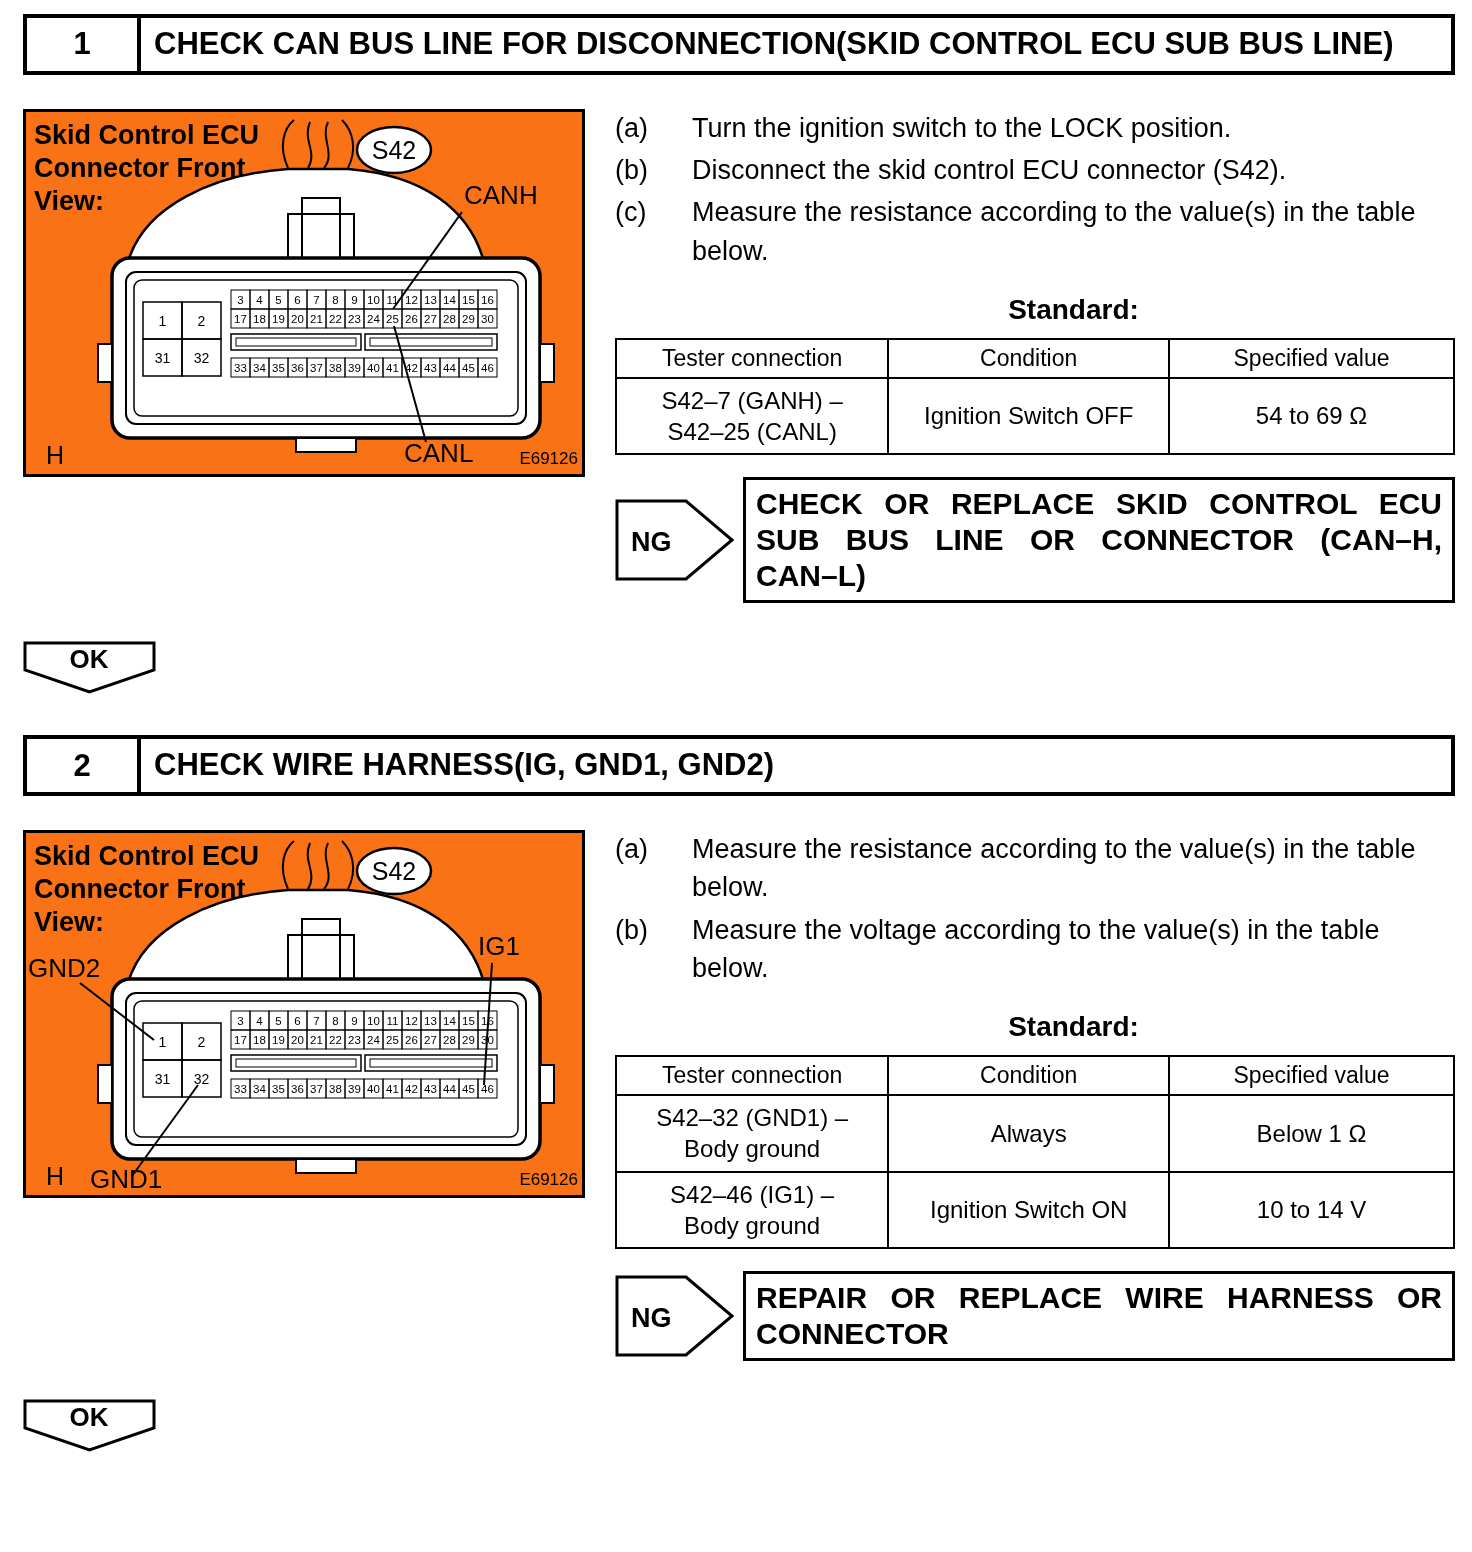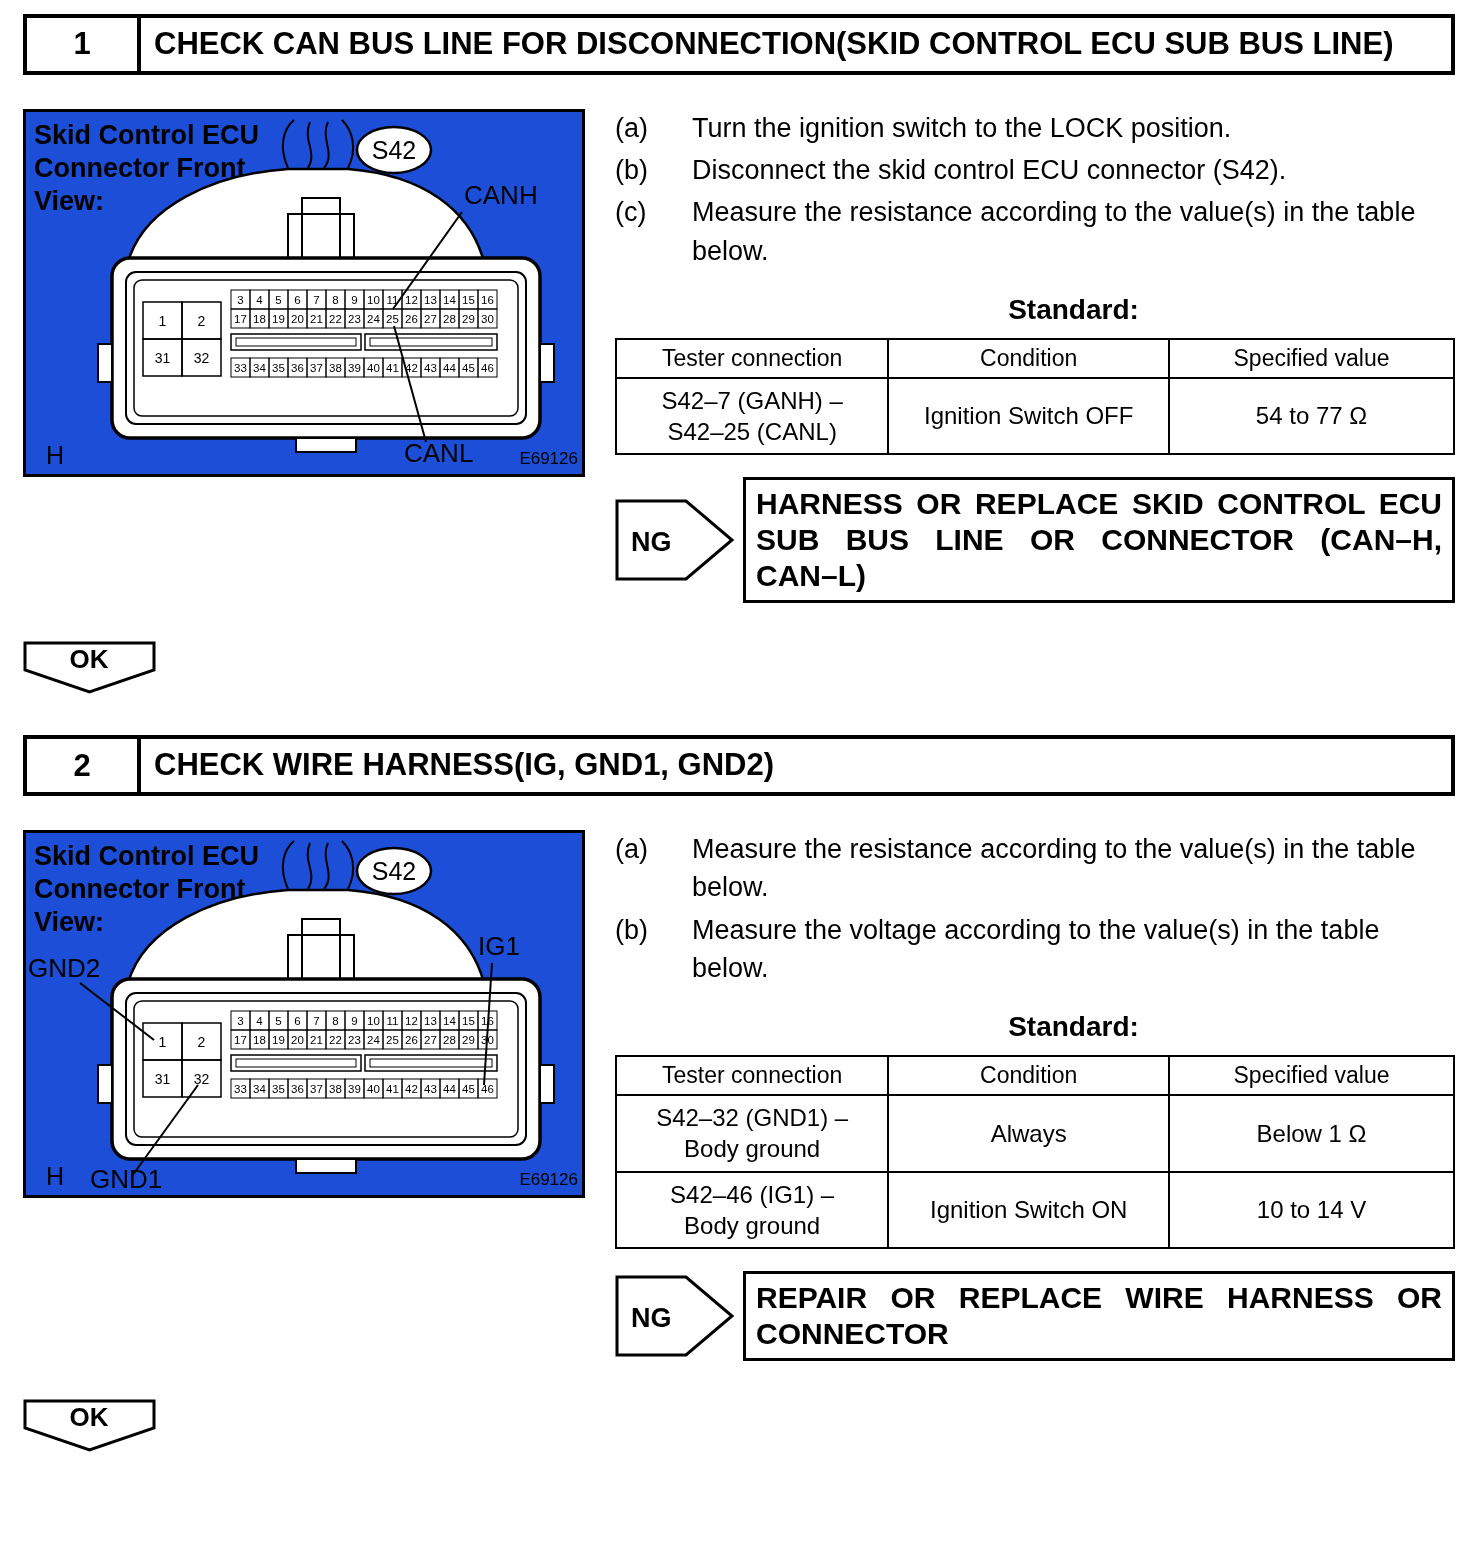--- a/index.html
+++ b/index.html
@@ -5,21 +5,21 @@
   * { margin:0; padding:0; box-sizing:border-box; }
   html,body { background:#fff; }
   body { font-family:"Liberation Sans","DejaVu Sans",sans-serif; color:#000; }
   .page { width:1472px; height:1552px; background:#fff; padding:14px 17px 10px 23px; overflow:hidden; }
 
   .step-header { display:flex; border:4px solid #000; margin-bottom:34px; }
   .step-num { width:114px; border-right:4px solid #000; display:flex; align-items:center; justify-content:center; font-weight:bold; font-size:31px; flex:none; }
   .step-title { flex:1; padding:8px 13px; font-weight:bold; font-size:31px; line-height:1.18; display:flex; align-items:center; }
 
   .content-row { display:flex; align-items:flex-start; }
-  .diagram-box { width:562px; border:3px solid #000; flex:none; background:#1d4ed8; }
+  .diagram-box { width:562px; border:3px solid #000; flex:none; background:#f97316; }
   .right-col { flex:1; margin-left:30px; }
 
   .instr { display:flex; font-size:27px; line-height:1.42; margin-bottom:4px; }
   .instr-label { width:77px; flex:none; }
   .instr-text { flex:1; }
 
   .standard-label { font-weight:bold; font-size:28px; margin:24px 0 12px 77px;text-align:center; }
 
   .spec-table { width:100%; border-collapse:collapse; font-size:23px; }
   .spec-table th { border:2px solid #000; font-weight:normal; text-align:center; padding:5px 16px; }
@@ -197,31 +197,31 @@
               <th>Specified value</th>
             </tr>
           </thead>
           <tbody>
             <tr>
               <td>
                 <div>S42–7 (GANH) –</div>
                 <div>S42–25 (CANL)</div>
               </td>
               <td>Ignition Switch OFF</td>
-              <td>54 to 77 Ω</td>
+              <td>54 to 69 Ω</td>
             </tr>
           </tbody>
         </table>
 
         <div class="ng-row">
           <svg class="ng-arrow-svg" width="120" height="82" viewBox="0 0 120 82">
             <polygon points="2,2 71,2 117,41 71,80 2,80" fill="#fff" stroke="#000" stroke-width="3"></polygon>
             <text x="16" y="52" font-size="27" font-weight="bold">NG</text>
           </svg>
-          <div class="ng-box">HARNESS OR REPLACE SKID CONTROL ECU SUB BUS LINE OR CONNECTOR (CAN–H, CAN–L)</div>
+          <div class="ng-box">CHECK OR REPLACE SKID CONTROL ECU SUB BUS LINE OR CONNECTOR (CAN–H, CAN–L)</div>
         </div>
       </div>
     </div>
 
     <div class="ok-marker">
       <svg width="134" height="54" viewBox="0 0 134 54">
         <polygon points="2,2 131,2 131,29 66.5,51 2,29" fill="#fff" stroke="#000" stroke-width="3"></polygon>
         <text x="66" y="27" text-anchor="middle" font-size="26" font-weight="bold">OK</text>
       </svg>
     </div>

